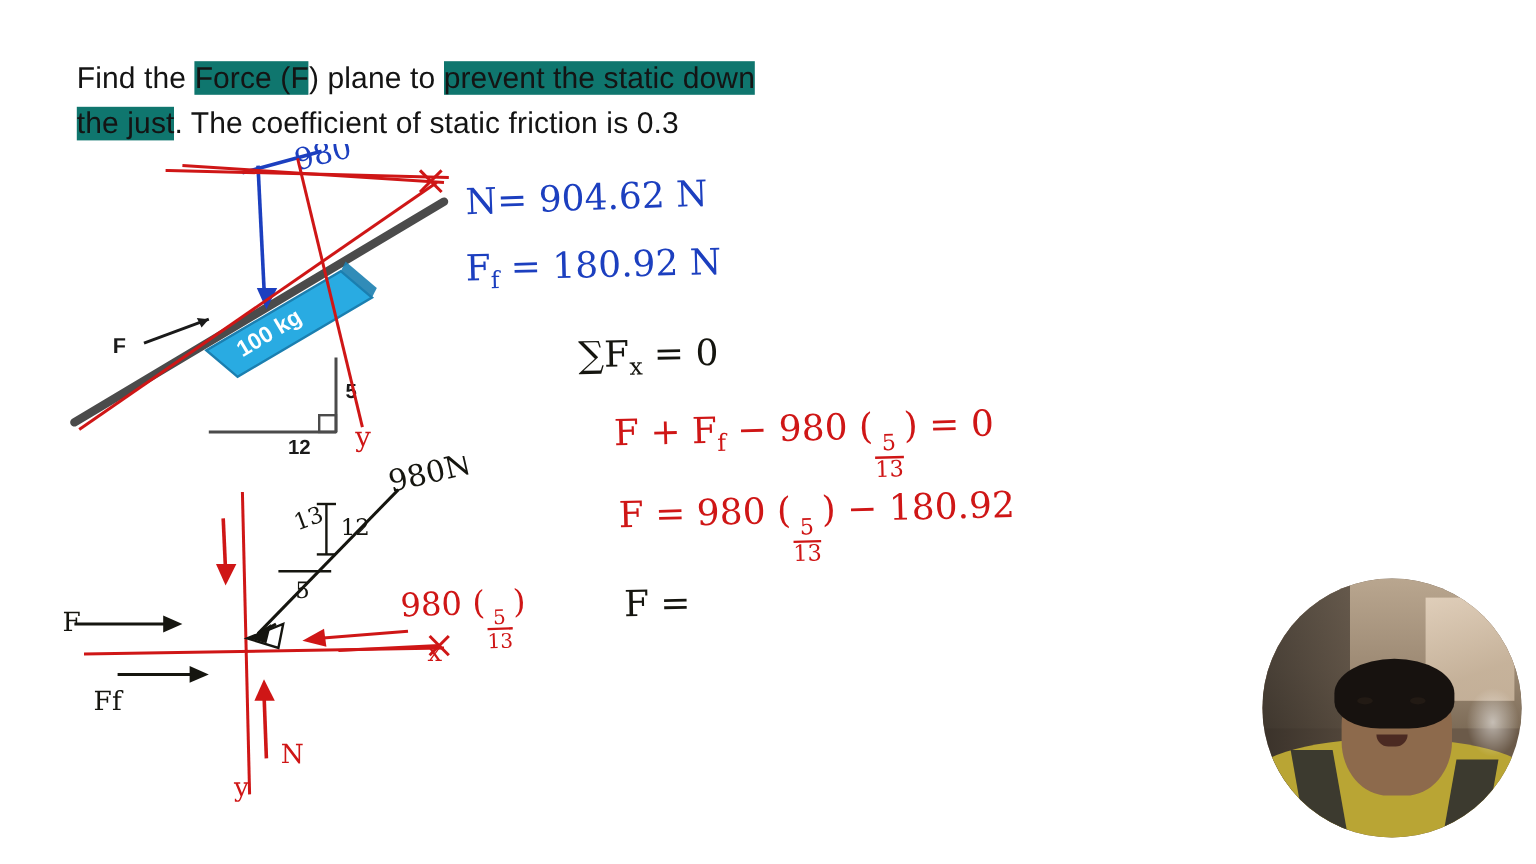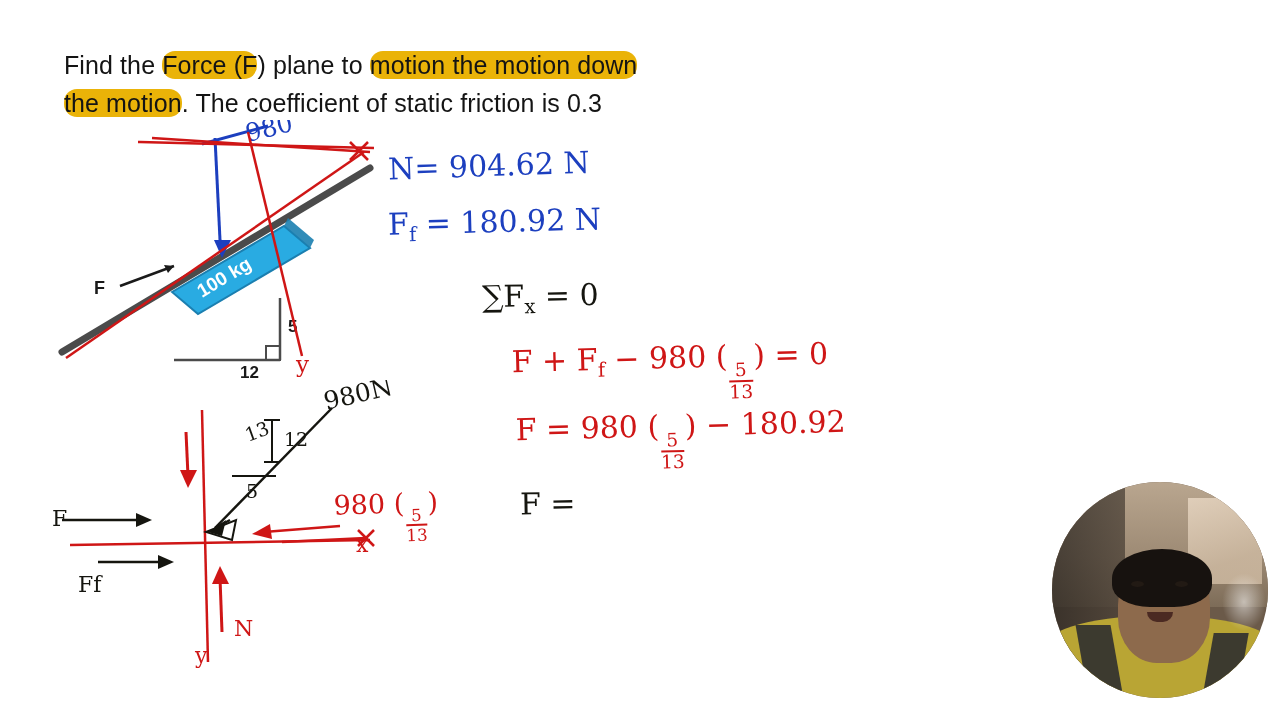--- a/index.html
+++ b/index.html
@@ -20,21 +20,21 @@
   .problem {
     position: absolute;
     left: 64px;
     top: 46px;
     width: 760px;
     font-size: 25px;
     line-height: 38px;
     color: #141414;
     letter-spacing: 0.1px;
   }
-  .hl { background: #eab308; border-radius: 13px; }
+  .hl { background: #0f766e; }
 
   
   .fig-incline {
     position: absolute;
     left: 52px;
     top: 120px;
     width: 360px;
     height: 260px;
   }
   .fig-incline svg { display: block; }
@@ -148,22 +148,22 @@
     position: absolute; right: 2px; top: 42%; width: 44px; height: 58px;
     background: radial-gradient(ellipse at center, rgba(255,255,255,.55), rgba(255,255,255,0) 70%);
   }
 </style>
 </head>
 <body>
 
 <div id="stage">
 
   <div class="problem">
-    <span>Find the </span><span class="hl">Force (F</span><span>) plane to </span><span class="hl">motion the motion down</span><br>
-    <span class="hl">the motion</span><span>. The coefficient of static friction is 0.3</span>
+    <span>Find the </span><span class="hl">Force (F</span><span>) plane to </span><span class="hl">prevent the static down</span><br>
+    <span class="hl">the just</span><span>. The coefficient of static friction is 0.3</span>
   </div>
 
   <div class="fig-incline">
     <svg width="360" height="260" viewBox="0 0 360 260">
 
       <defs>
         <linearGradient id="fade" x1="0" y1="0" x2="1" y2="0">
           <stop offset="0%" stop-color="#ffffff"></stop>
           <stop offset="100%" stop-color="#ffffff"></stop>
         </linearGradient>

